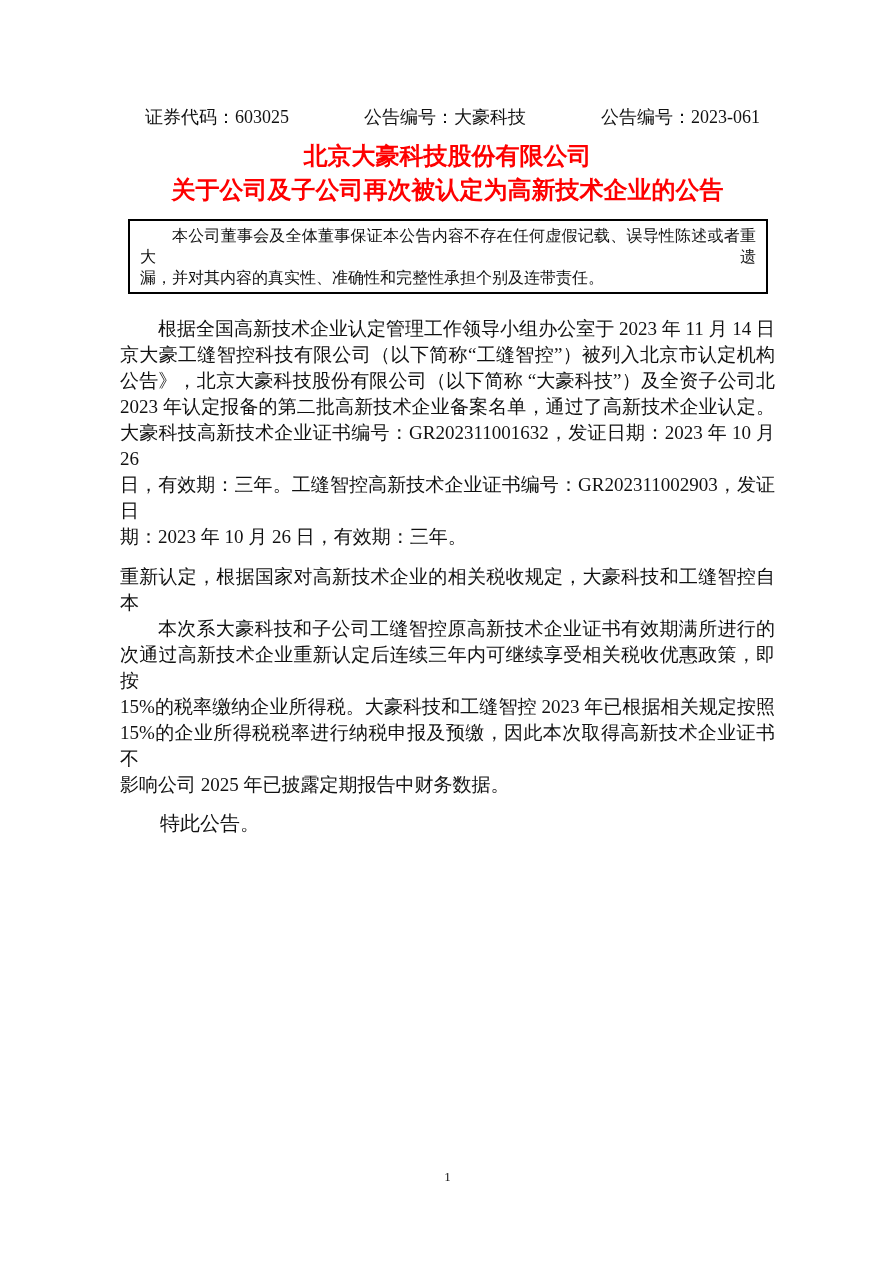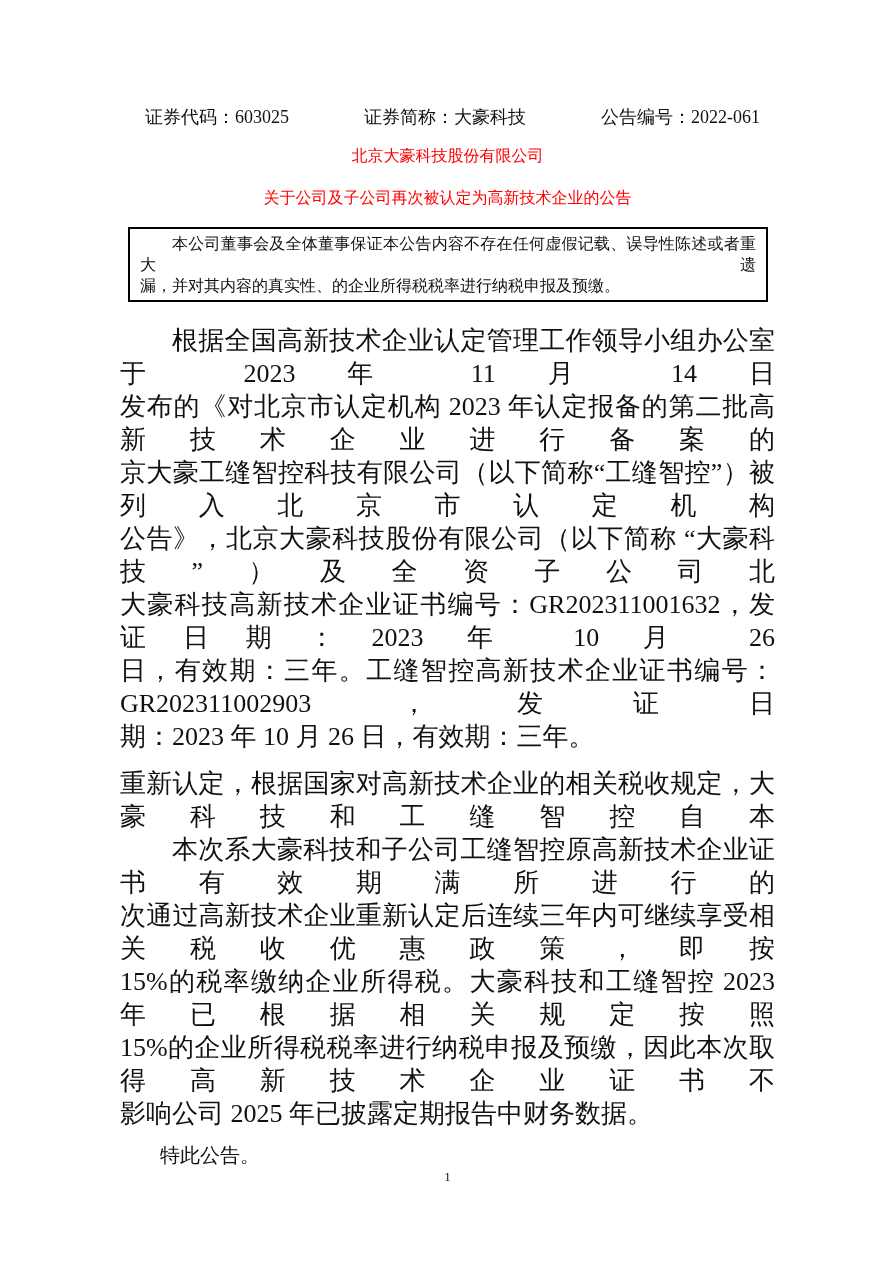--- a/index.html
+++ b/index.html
@@ -23,39 +23,39 @@
   }
   .header-row {
     display: flex;
     justify-content: space-between;
     padding: 0 15px 0 25px;
     font-size: 18px;
     line-height: 28px;
     white-space: nowrap;
   }
   .title {
-    margin: 12px;
+    margin: 4px;
     text-align: center;
     color: var(--title-red);
     font-family: "Liberation Sans", "DejaVu Sans", sans-serif;
-    font-weight: normal;
-    font-size: 16px;
+    font-weight: bold;
+    font-size: 24px;
     line-height: 30px;
   }
   .title.first { margin-top: 10px; }
   .disclaimer-box {
     margin: 14px 7px 2px 8px;
     border: 2px solid #000;
     padding: 4px 10px;
     font-size: 16px;
     line-height: 21px;
   }
   .box-line { text-align: justify; }
   .box-line.fill { text-align-last: justify; text-justify: inter-character; }
-  .para { margin-top: 14px; font-size: 26px; line-height: 33px; }
+  .para { margin-top: 14px; font-size: 19px; line-height: 26px; }
   .para.first-para { margin-top: 22px; }
   .line { text-align: left; }
   .line.fill { text-align: justify; text-align-last: justify; text-justify: inter-character; }
   .indent { text-indent: 2em; }
   .closing { margin-top: 8px; font-size: 20px; line-height: 35px; }
   .footer-pagenum {
     position: absolute;
     left: 0;
     top: 1168px;
     width: 100%;
@@ -65,37 +65,37 @@
   }
 </style>
 </head>
 <body>
 
 <div class="page">
   <div class="content">
 
     <div class="header-row">
       <span>证券代码：603025</span>
-      <span>证券简称：大豪科技</span>
-      <span>公告编号：2022-061</span>
+      <span>公告编号：大豪科技</span>
+      <span>公告编号：2023-061</span>
     </div>
 
     <div class="title first">北京大豪科技股份有限公司</div>
     <div class="title">关于公司及子公司再次被认定为高新技术企业的公告</div>
 
     <div class="disclaimer-box">
       <div class="box-line fill indent">本公司董事会及全体董事保证本公告内容不存在任何虚假记载、误导性陈述或者重大遗</div>
-      <div class="box-line">漏，并对其内容的真实性、的企业所得税税率进行纳税申报及预缴。</div>
+      <div class="box-line">漏，并对其内容的真实性、准确性和完整性承担个别及连带责任。</div>
     </div>
 
     <div class="para first-para">
       <div class="line fill indent">根据全国高新技术企业认定管理工作领导小组办公室于 2023 年 11 月 14 日</div>
-      <div class="line fill">发布的《对北京市认定机构 2023 年认定报备的第二批高新技术企业进行备案的</div>
       <div class="line fill">京大豪工缝智控科技有限公司（以下简称“工缝智控”）被列入北京市认定机构</div>
       <div class="line fill">公告》，北京大豪科技股份有限公司（以下简称 “大豪科技”）及全资子公司北</div>
+      <div class="line fill">2023 年认定报备的第二批高新技术企业备案名单，通过了高新技术企业认定。</div>
       <div class="line fill">大豪科技高新技术企业证书编号：GR202311001632，发证日期：2023 年 10 月 26</div>
       <div class="line fill">日，有效期：三年。工缝智控高新技术企业证书编号：GR202311002903，发证日</div>
       <div class="line">期：2023 年 10 月 26 日，有效期：三年。</div>
     </div>
 
     <div class="para">
       <div class="line fill">重新认定，根据国家对高新技术企业的相关税收规定，大豪科技和工缝智控自本</div>
       <div class="line fill indent">本次系大豪科技和子公司工缝智控原高新技术企业证书有效期满所进行的</div>
       <div class="line fill">次通过高新技术企业重新认定后连续三年内可继续享受相关税收优惠政策，即按</div>
       <div class="line fill">15%的税率缴纳企业所得税。大豪科技和工缝智控 2023 年已根据相关规定按照</div>

